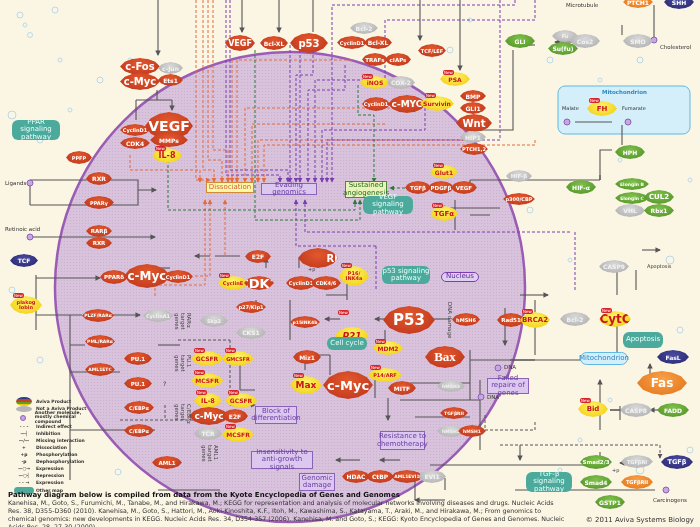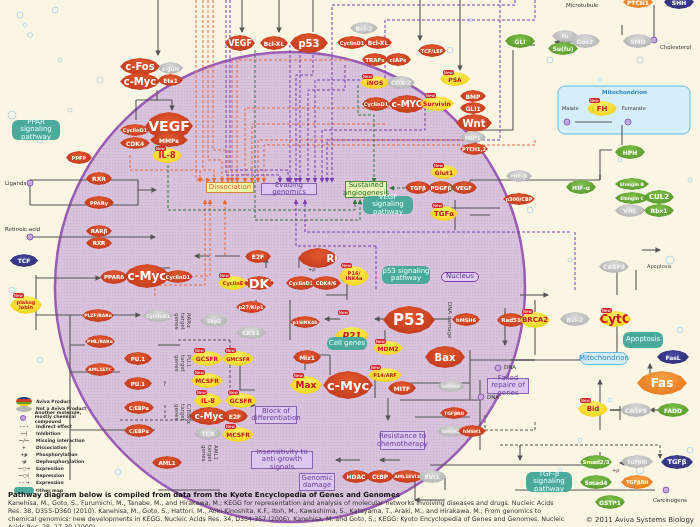--- a/index.html
+++ b/index.html
@@ -321,21 +321,21 @@
   <span class="newtag" style="left:338px;top:310px;">New</span>
   <div class="node red" style="left:383px;top:306px;width:52px;height:28px;font-size:15px;">P53</div>
   <div class="node red" style="left:452px;top:313px;width:28px;height:13px;font-size:5px;">hMSH6</div>
   <div class="node red" style="left:497px;top:313px;width:28px;height:14px;font-size:5.5px;">Rad51</div>
   <div class="node yel" style="left:520px;top:312px;width:30px;height:16px;font-size:7px;">BRCA2</div>
   <span class="newtag" style="left:522px;top:309px;">New</span>
   <div class="node yel" style="left:373px;top:341px;width:30px;height:14px;font-size:6px;">MDM2</div>
   <span class="newtag" style="left:375px;top:339px;">New</span>
   <div class="node yel" style="left:368px;top:368px;width:34px;height:14px;font-size:5px;">P14/ARF</div>
   <span class="newtag" style="left:370px;top:365px;">New</span>
-  <div class="node red" style="left:425px;top:346px;width:40px;height:22px;font-size:10px;">Bax</div>
+  <div class="node red" style="left:425px;top:346px;width:40px;height:22px;font-size:13px;font-family:Liberation Serif, serif;">Bax</div>
   <div class="node red" style="left:293px;top:350px;width:28px;height:14px;font-size:6px;">Miz1</div>
   <div class="node yel" style="left:290px;top:376px;width:32px;height:18px;font-size:9px;">Max</div>
   <span class="newtag" style="left:293px;top:373px;">New</span>
   <div class="node red" style="left:323px;top:371px;width:50px;height:28px;font-size:13px;">c-Myc</div>
   <div class="node red" style="left:388px;top:381px;width:28px;height:14px;font-size:6px;">MITF</div>
   <div class="node gry" style="left:437px;top:380px;width:28px;height:12px;font-size:4.5px;">hMSH3</div>
   <div class="node red" style="left:440px;top:407px;width:28px;height:12px;font-size:4.5px;">TGFβRII</div>
   <div class="node gry" style="left:437px;top:425px;width:28px;height:12px;font-size:4.5px;">hMSH2</div>
   <div class="node red" style="left:458px;top:425px;width:28px;height:12px;font-size:4.5px;">hMSH1</div>
 
@@ -394,21 +394,21 @@
 <div class="box greenbox" style="left:345px;top:181px;width:42px;height:17px;">Sustained angiogenesis</div>
 <div class="box purplebox" style="left:255px;top:406px;width:42px;height:18px;">Block of differentiation</div>
 <div class="box purplebox" style="left:251px;top:451px;width:62px;height:18px;">Insensitivity to anti-growth signals</div>
 <div class="box purplebox" style="left:299px;top:473px;width:36px;height:18px;">Genomic damage</div>
 <div class="box purplebox" style="left:380px;top:431px;width:45px;height:19px;">Resistance to chemotherapy</div>
 <div class="box purplebox" style="left:487px;top:378px;width:42px;height:16px;">Failed repaire of genes</div>
 
 <div class="box tealbox" style="left:12px;top:120px;width:48px;height:20px;">PPAR signaling pathway</div>
 <div class="box tealbox" style="left:363px;top:196px;width:50px;height:18px;">VEGF signaling pathway</div>
 <div class="box tealbox" style="left:382px;top:266px;width:48px;height:18px;">p53 signaling pathway</div>
-<div class="box tealbox" style="left:327px;top:337px;width:40px;height:13px;">Cell genes</div>
+<div class="box tealbox" style="left:327px;top:337px;width:40px;height:13px;">Cell cycle</div>
 <div class="box tealbox" style="left:623px;top:332px;width:40px;height:16px;">Apoptosis</div>
 <div class="box tealbox" style="left:526px;top:472px;width:46px;height:20px;">TGF-β signaling pathway</div>
 <div class="box" style="left:441px;top:272px;width:38px;height:10px;border:1px solid #7a3cb0;border-radius:6px;background:#e0cff0;color:#5a2a90;">Nucleus</div>
 <div class="box mito" style="left:580px;top:352px;width:48px;height:13px;">Mitochondrion</div>
 
 <span class="lbl" style="left:602px;top:89px;color:#2c88c4;font-weight:bold;font-size:5.5px;">Mitochondrion</span>
 <span class="lbl" style="left:562px;top:105px;font-size:5px;">Malate</span>
 <span class="lbl" style="left:622px;top:105px;font-size:5px;">Fumarate</span>
 <span class="lbl" style="left:5px;top:180px;font-size:5.5px;">Ligands</span>
 <span class="lbl" style="left:5px;top:226px;font-size:5.5px;">Retinoic acid</span>

